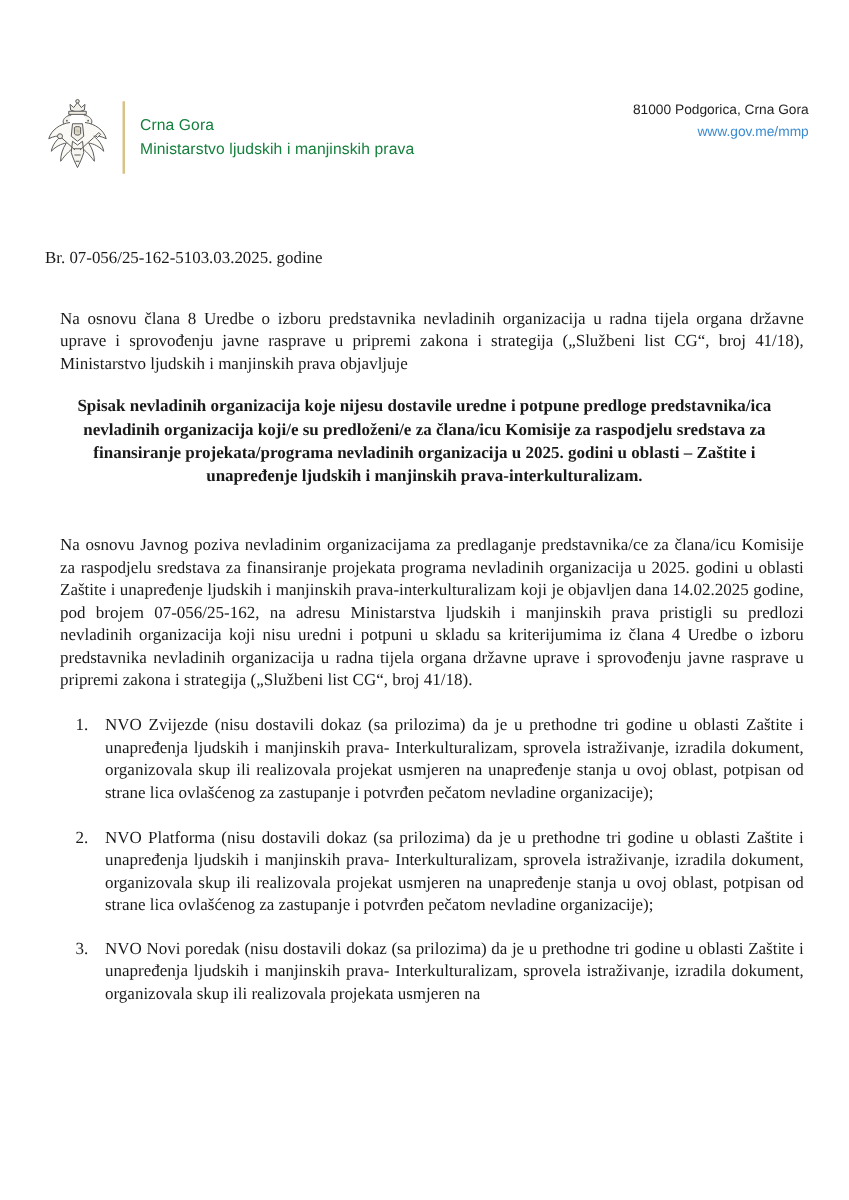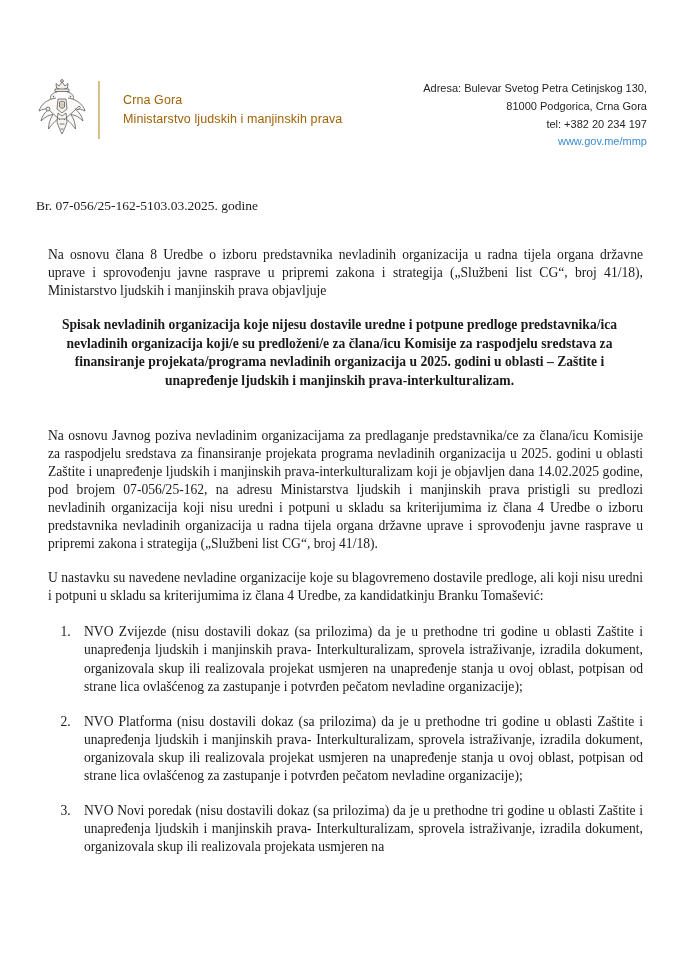--- a/index.html
+++ b/index.html
@@ -46,23 +46,23 @@
     display: block;
   }
   .brand-divider {
     width: 2px;
     align-self: stretch;
     margin: 3px 0 3px 10px;
     background: #d9c18a;
     flex: 0 0 auto;
   }
   .brand-text {
-    padding-left: 23px;
+    padding-left: 12px;
     font-family: "Liberation Sans", sans-serif;
-    color: #a16207;
+    color: #15803d;
     line-height: 1.5;
   }
   .brand-line1 {
     font-size: 12.5px;
     letter-spacing: 0.1px;
   }
   .brand-line2 {
     font-size: 12.5px;
     letter-spacing: 0.1px;
   }
@@ -170,41 +170,38 @@
 
       <div class="brand-divider"></div>
 
       <div class="brand-text">
         <div class="brand-line1">Crna Gora</div>
         <div class="brand-line2">Ministarstvo ljudskih i manjinskih prava</div>
       </div>
     </div>
 
     <div class="addr">
-      <div>Adresa: Bulevar Svetog Petra Cetinjskog 130,</div>
       <div>81000 Podgorica, Crna Gora</div>
-      <div>tel: +382 20 234 197</div>
       <div class="url">www.gov.me/mmp</div>
     </div>
   </div>
 
   <div class="refline">
     <span>Br. 07-056/25-162-51</span>
     <span>03.03.2025. godine</span>
   </div>
 
   <div class="content">
 
     <p class="para">Na osnovu člana 8 Uredbe o izboru predstavnika nevladinih organizacija u radna tijela organa državne uprave i sprovođenju javne rasprave u pripremi zakona i strategija („Službeni list CG“, broj 41/18), Ministarstvo ljudskih i manjinskih prava objavljuje</p>
 
     <div class="title-block">Spisak nevladinih organizacija  koje nijesu dostavile  uredne i potpune predloge predstavnika/ica nevladinih organizacija koji/e su predloženi/e za člana/icu Komisije za raspodjelu sredstava za finansiranje projekata/programa nevladinih organizacija u 2025. godini u oblasti – Zaštite i unapređenje ljudskih i manjinskih prava-interkulturalizam.</div>
 
     <p class="para">Na osnovu Javnog poziva nevladinim organizacijama za predlaganje predstavnika/ce za člana/icu Komisije za raspodjelu sredstava za finansiranje projekata programa nevladinih organizacija u 2025. godini u oblasti Zaštite i unapređenje ljudskih i manjinskih prava-interkulturalizam koji je objavljen dana 14.02.2025 godine, pod brojem 07-056/25-162, na adresu Ministarstva ljudskih i manjinskih prava pristigli su predlozi nevladinih organizacija koji nisu uredni i potpuni u skladu sa kriterijumima iz člana 4 Uredbe o izboru predstavnika nevladinih organizacija u radna tijela organa državne uprave i sprovođenju javne rasprave u pripremi zakona i strategija („Službeni list CG“, broj 41/18).</p>
 
-    <p class="para">U nastavku su navedene nevladine organizacije koje su blagovremeno dostavile predloge, ali koji nisu uredni i potpuni u skladu sa kriterijumima iz člana 4 Uredbe, za kandidatkinju Branku Tomašević:</p>
 
     <ol class="nvo-list">
       <li>NVO Zvijezde (nisu dostavili dokaz (sa prilozima) da je u prethodne tri godine  u oblasti Zaštite i unapređenja ljudskih i manjinskih prava- Interkulturalizam, sprovela istraživanje, izradila dokument, organizovala skup ili realizovala projekat usmjeren na unapređenje stanja u ovoj oblast, potpisan od strane lica ovlašćenog za zastupanje i potvrđen pečatom nevladine organizacije);</li>
       <li>NVO Platforma (nisu dostavili dokaz (sa prilozima) da je u prethodne tri godine  u oblasti Zaštite i unapređenja ljudskih i manjinskih prava- Interkulturalizam, sprovela istraživanje, izradila dokument, organizovala skup ili realizovala projekat usmjeren na unapređenje stanja u ovoj oblast, potpisan od strane lica ovlašćenog za zastupanje i potvrđen pečatom nevladine organizacije);</li>
       <li>NVO Novi poredak (nisu dostavili dokaz (sa prilozima) da je u prethodne tri godine  u oblasti  Zaštite i unapređenja ljudskih i manjinskih prava- Interkulturalizam, sprovela istraživanje, izradila dokument, organizovala skup ili realizovala projekata usmjeren na</li>
     </ol>
   </div>
 
 </div>
 

